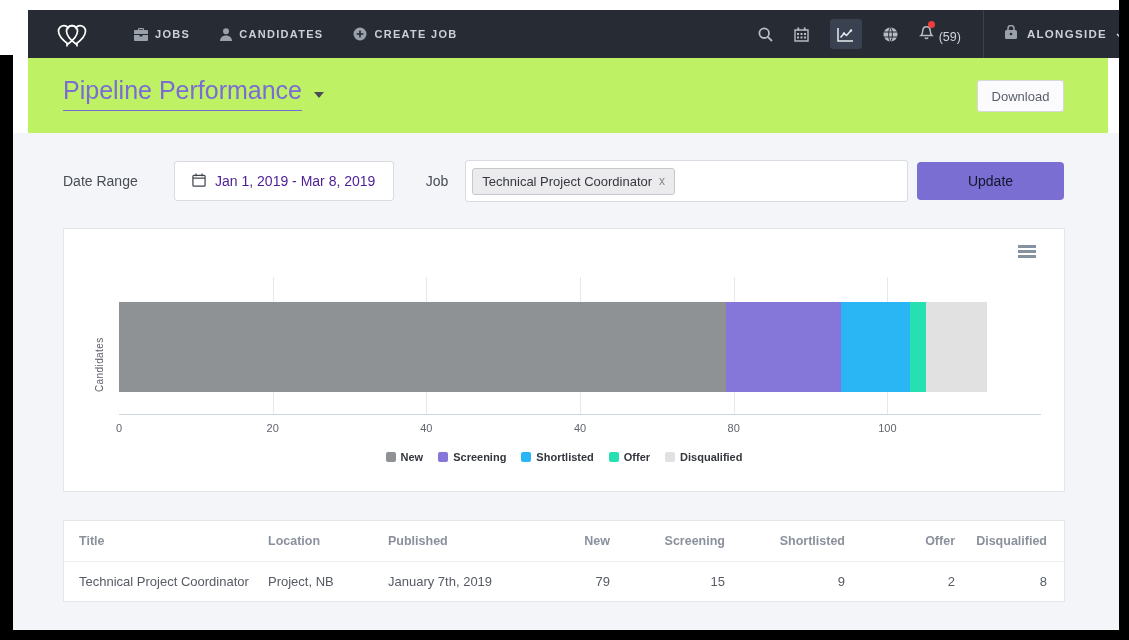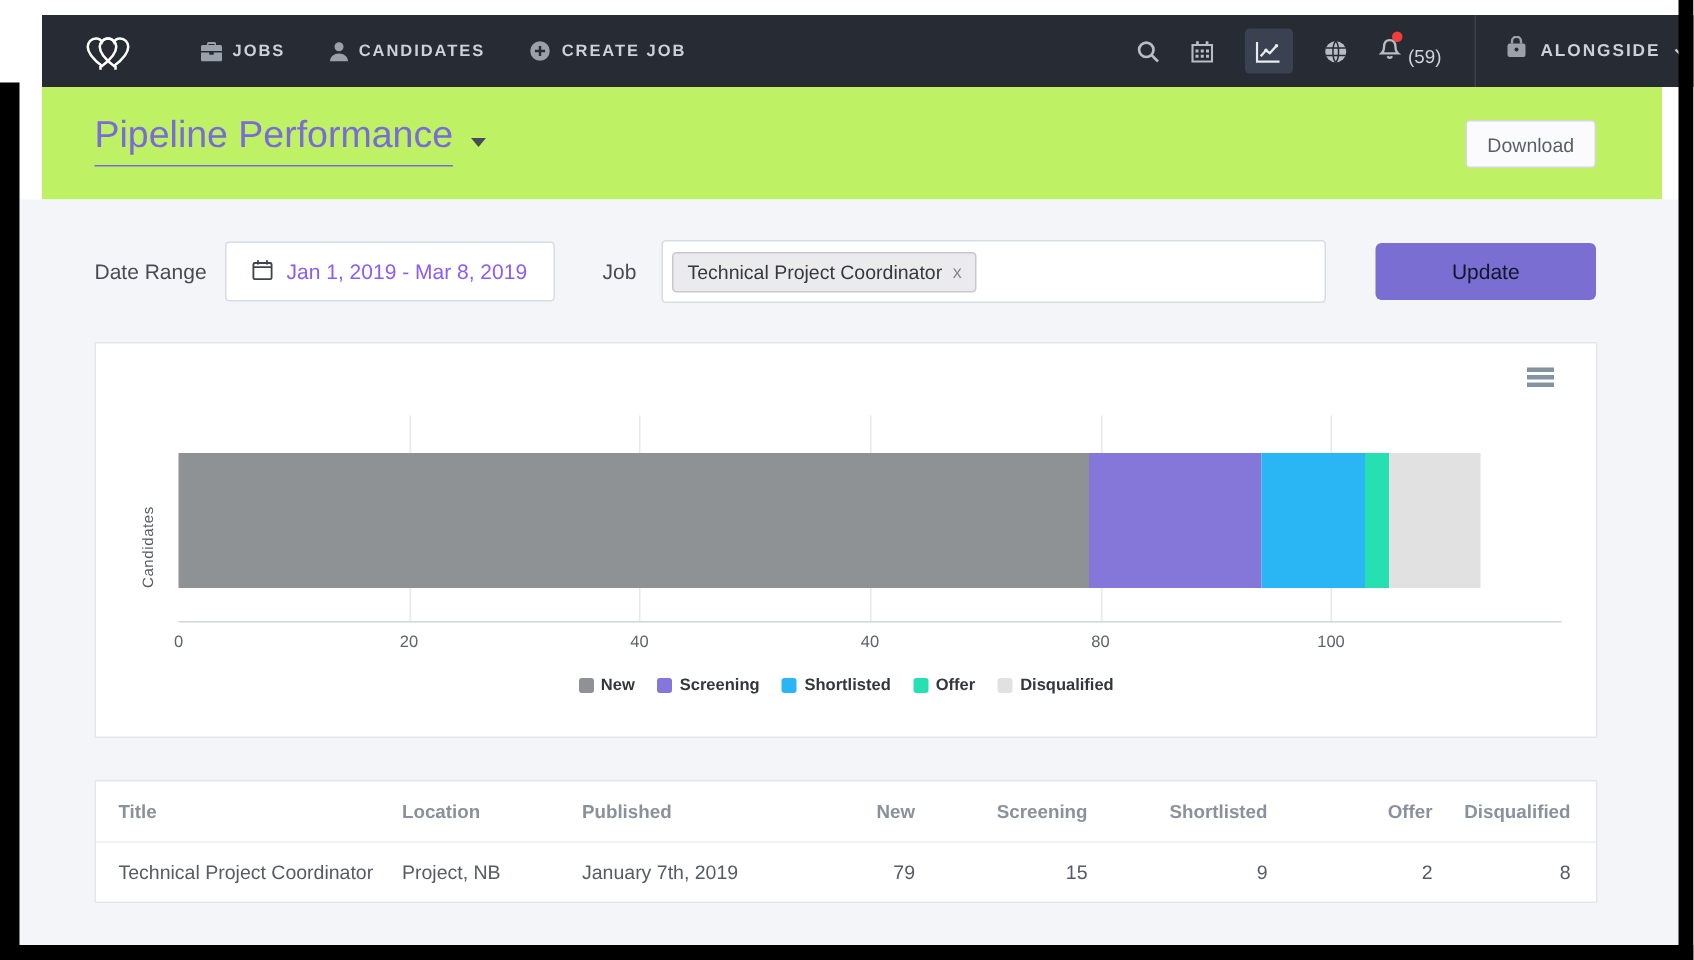--- a/index.html
+++ b/index.html
@@ -41,24 +41,24 @@
   .download-btn { position:absolute; right:44px; top:22px; width:87px; height:32px; background:#fbfbfd;
                   border:1px solid #d6d8e0; border-radius:3px; font-size:13px; color:#595f6a;
                   font-family:"Liberation Sans",sans-serif; cursor:pointer; }
 
   
   .gray-band { position:absolute; left:0; top:133px; width:1106px; height:497px; background:#f4f5f8; }
 
   
   .filter-row { position:absolute; left:50px; top:27px; width:1001px; height:42px; display:flex; align-items:center; }
   .filter-label { font-size:14px; color:#474c55; }
-  .lbl-date { margin-right:12px; }
+  .lbl-date { margin-right:36px; }
   .lbl-job { margin-left:32px; margin-right:17px; }
   .date-input { width:220px; height:40px; background:#fff; border:1px solid #d9dbe2; border-radius:3px;
-                display:flex; align-items:center; justify-content:center; gap:9px; font-size:14px; color:#8b5cf6; cursor:pointer; }
+                display:flex; align-items:center; justify-content:center; gap:9px; font-size:14px; color:#4c1d95; cursor:pointer; }
   .job-input { width:443px; height:42px; background:#fff; border:1px solid #d9dbe2; border-radius:3px;
                display:flex; align-items:center; padding:0 6px; cursor:text; }
   .chip { background:#ebebee; border:1px solid #c7c7cd; border-radius:3px; padding:5px 9px;
           font-size:13px; color:#35383e; display:flex; align-items:center; gap:7px; }
   .chip-x { color:#85878c; font-size:12px; cursor:pointer; line-height:1; }
   .update-btn { margin-left:auto; width:147px; height:38px; background:#7b6ed2; border:none; border-radius:4px;
                 color:#0f172a; font-size:14px; font-family:"Liberation Sans",sans-serif; cursor:pointer; }
 
   
   .chart-card { position:absolute; left:50px; top:95px; width:1002px; height:264px; background:#fff;

